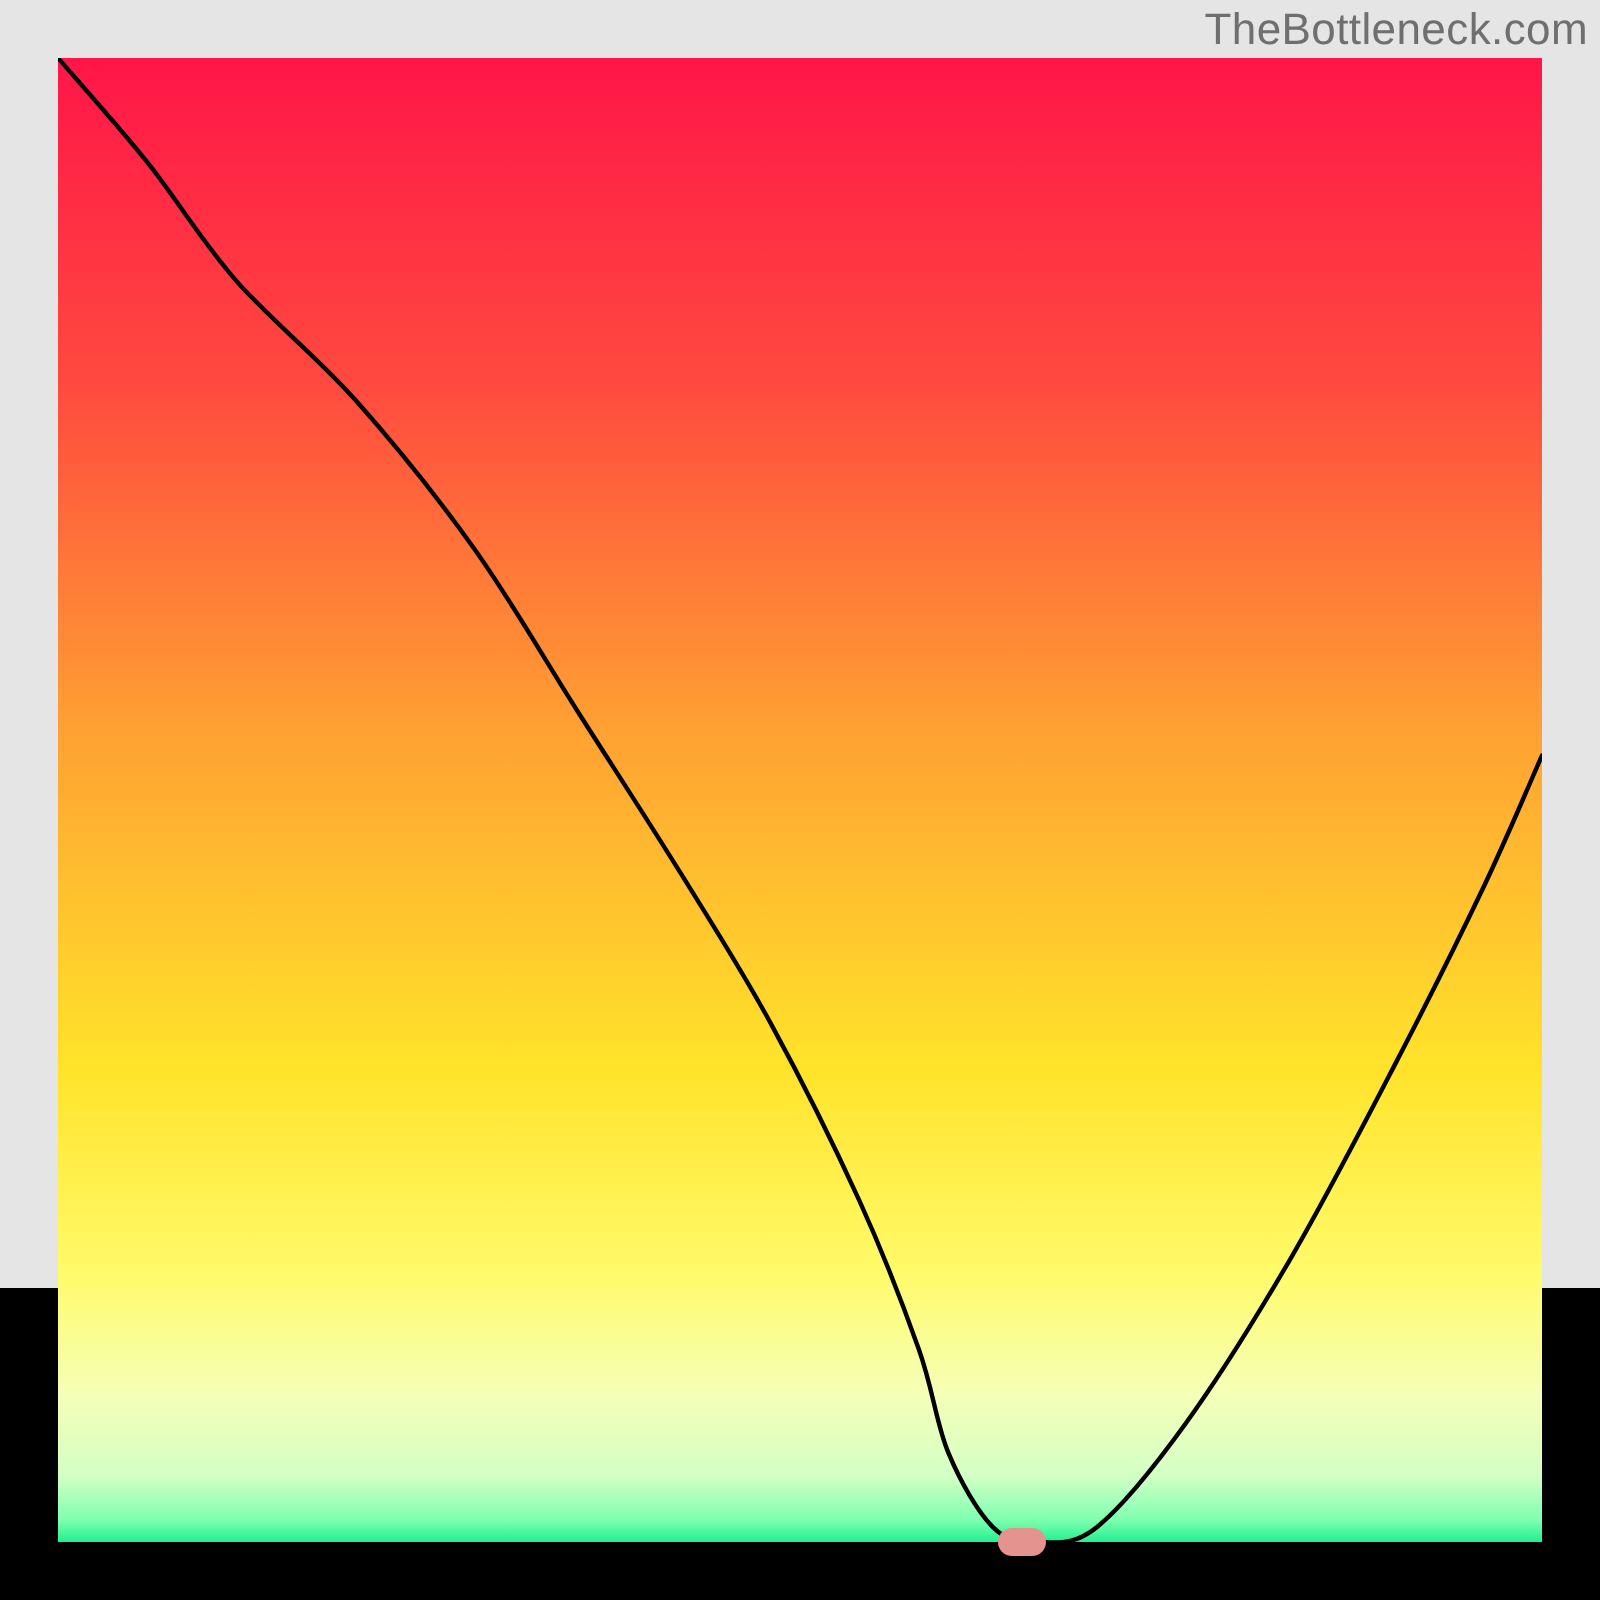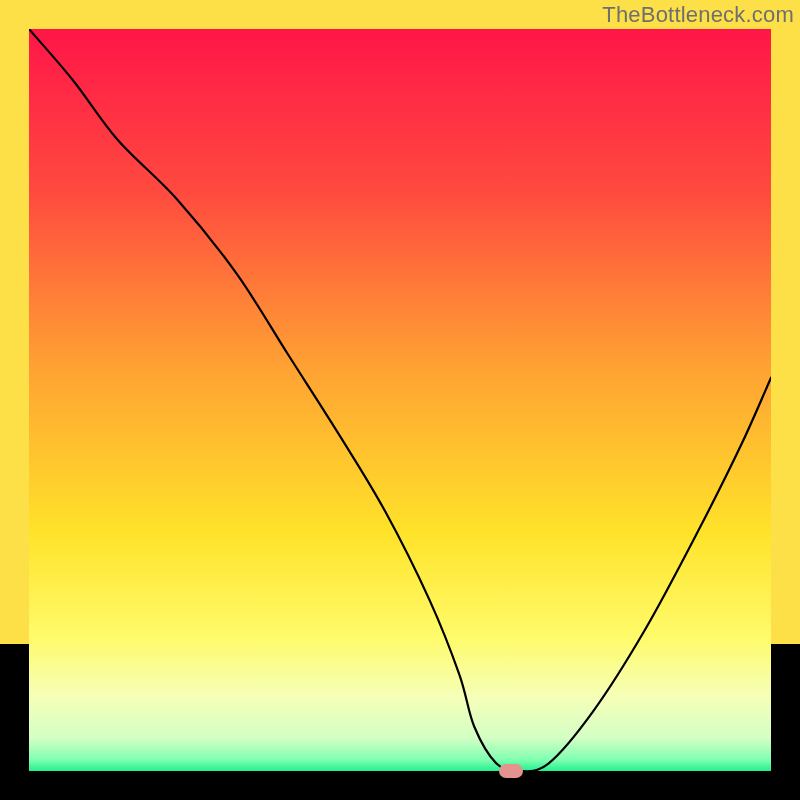--- a/index.html
+++ b/index.html
@@ -8,21 +8,21 @@
     width: 800px;
     height: 800px;
     background: #000;
     overflow: hidden;
     font-family: Arial, Helvetica, sans-serif;
   }
   .frame {
     position: relative;
     width: 800px;
     height: 644px;
-    background: #fde047;
+    background: #e5e5e5;
   }
   .watermark {
     position: absolute;
     top: 2px;
     right: 6px;
     color: #6f6f6f;
     font-size: 22px;
     letter-spacing: 0.2px;
     font-weight: 500;
     z-index: 10;

